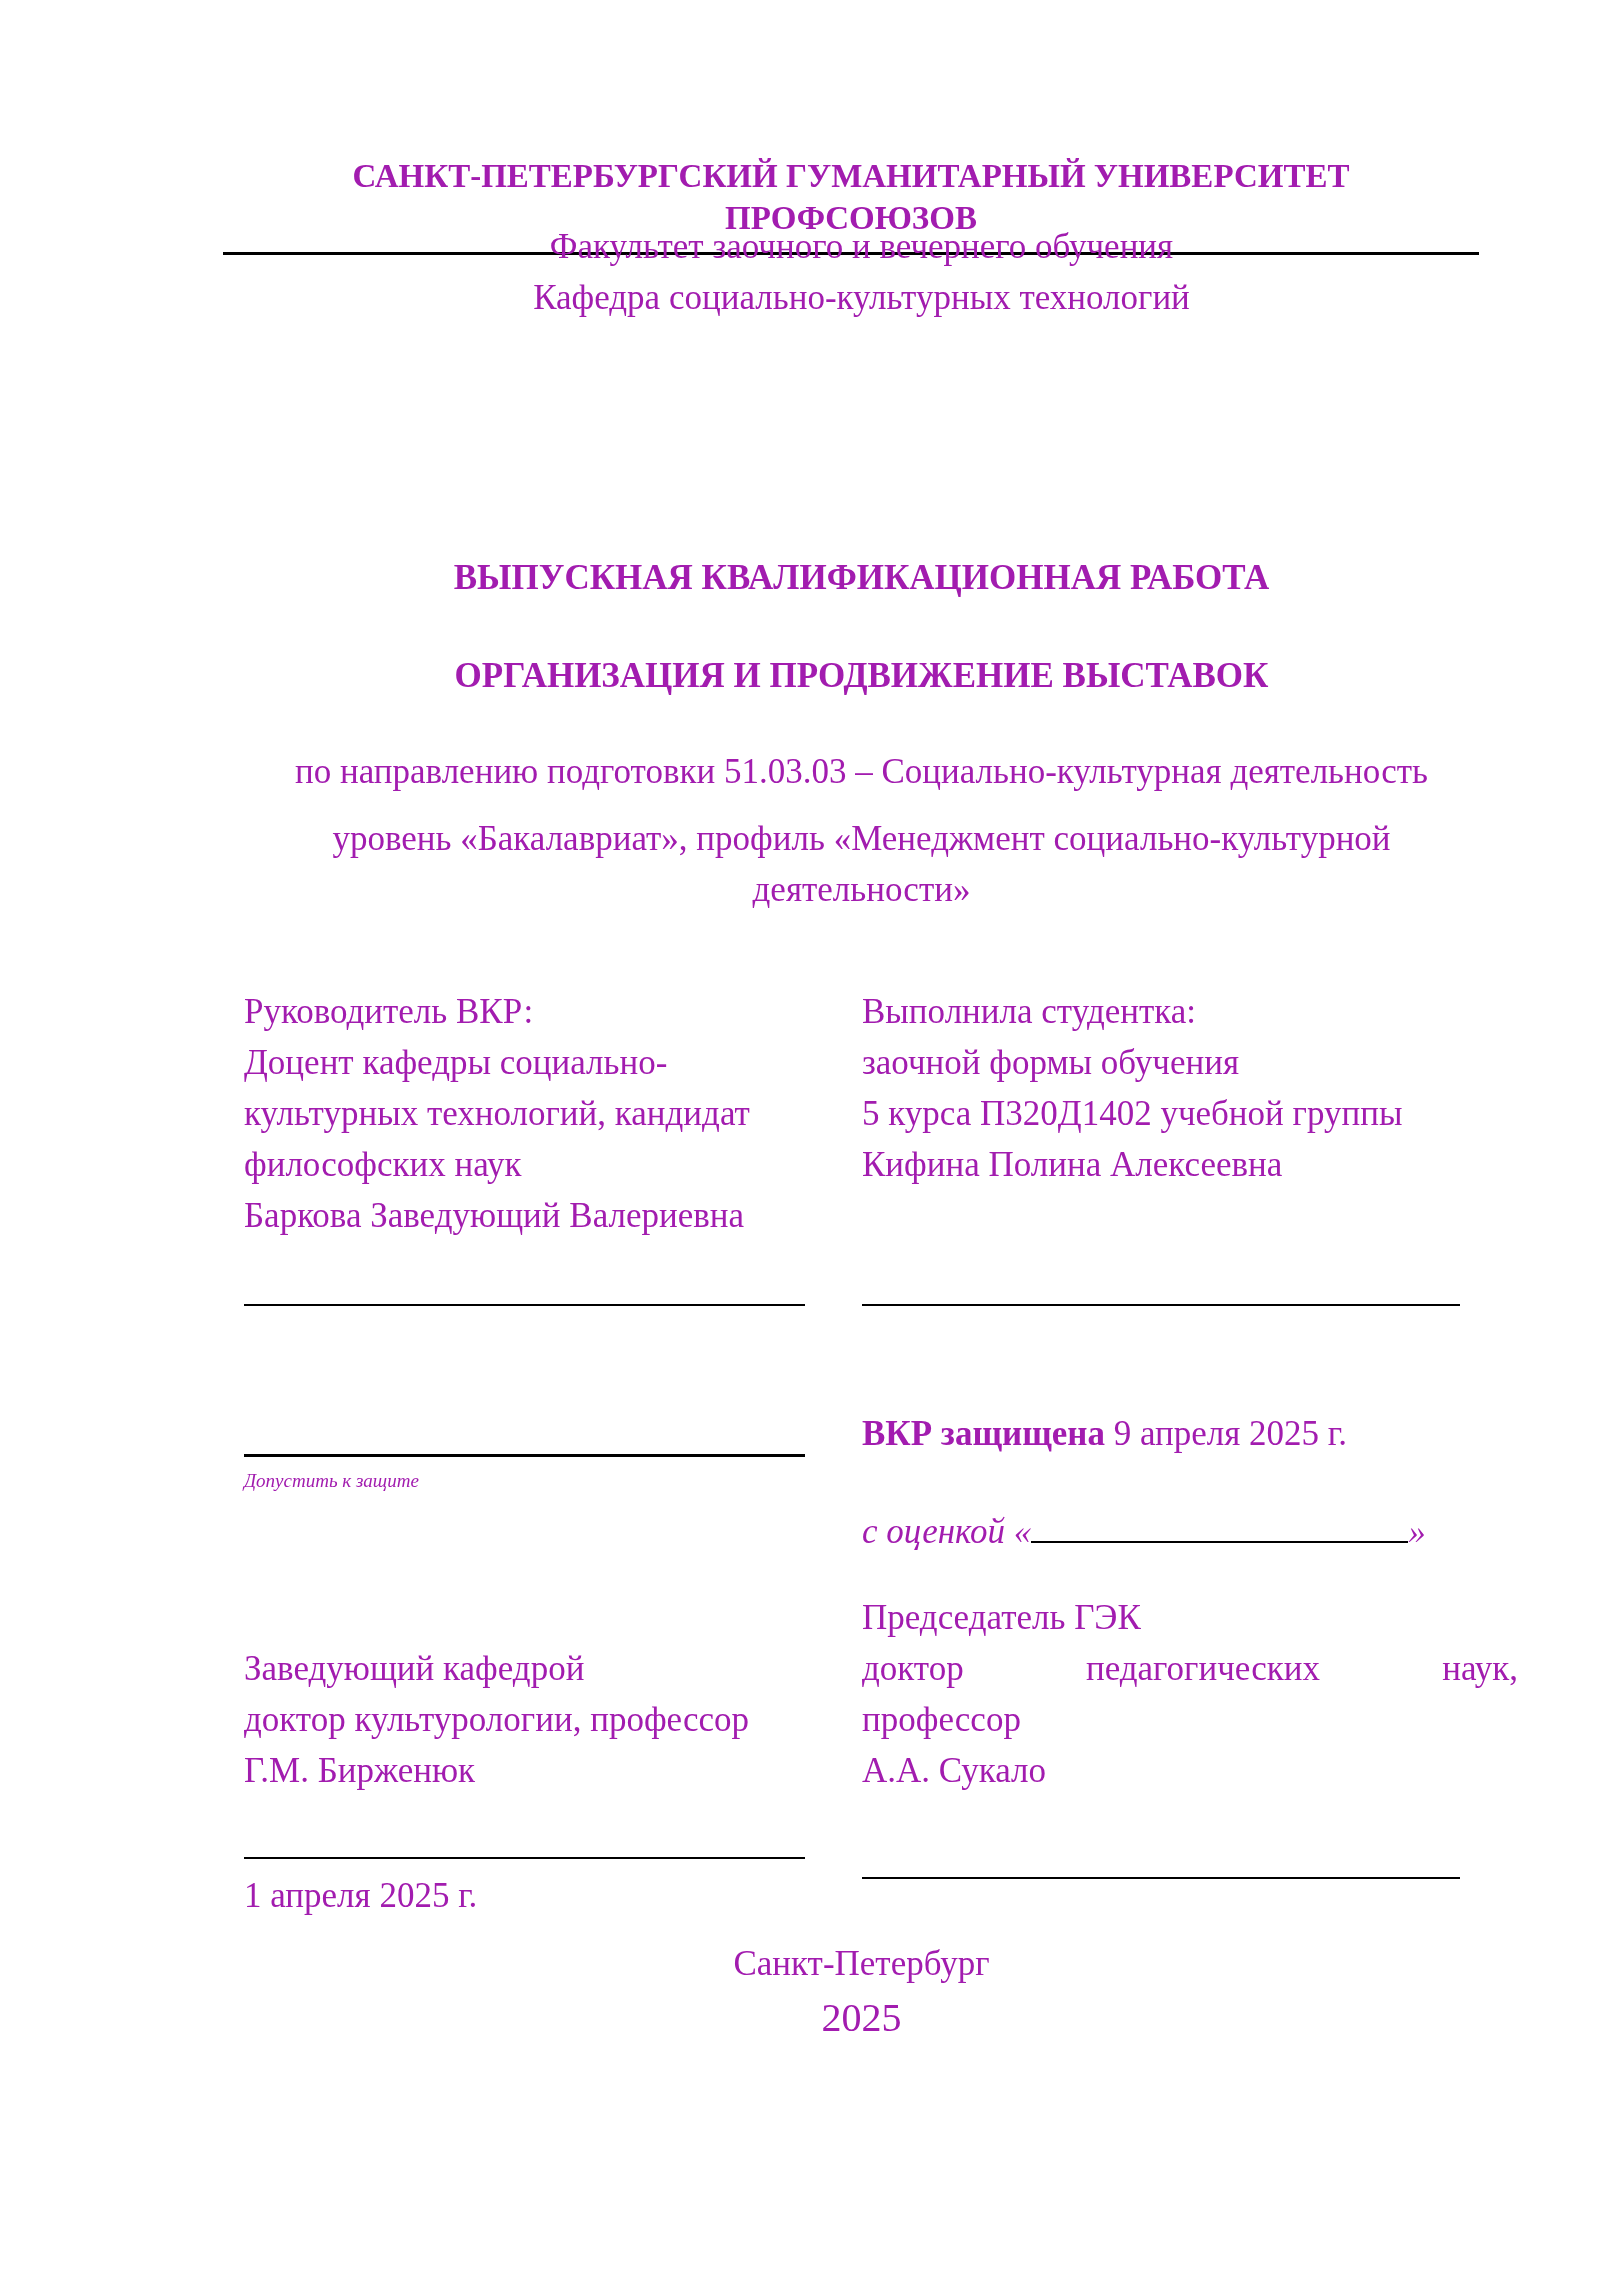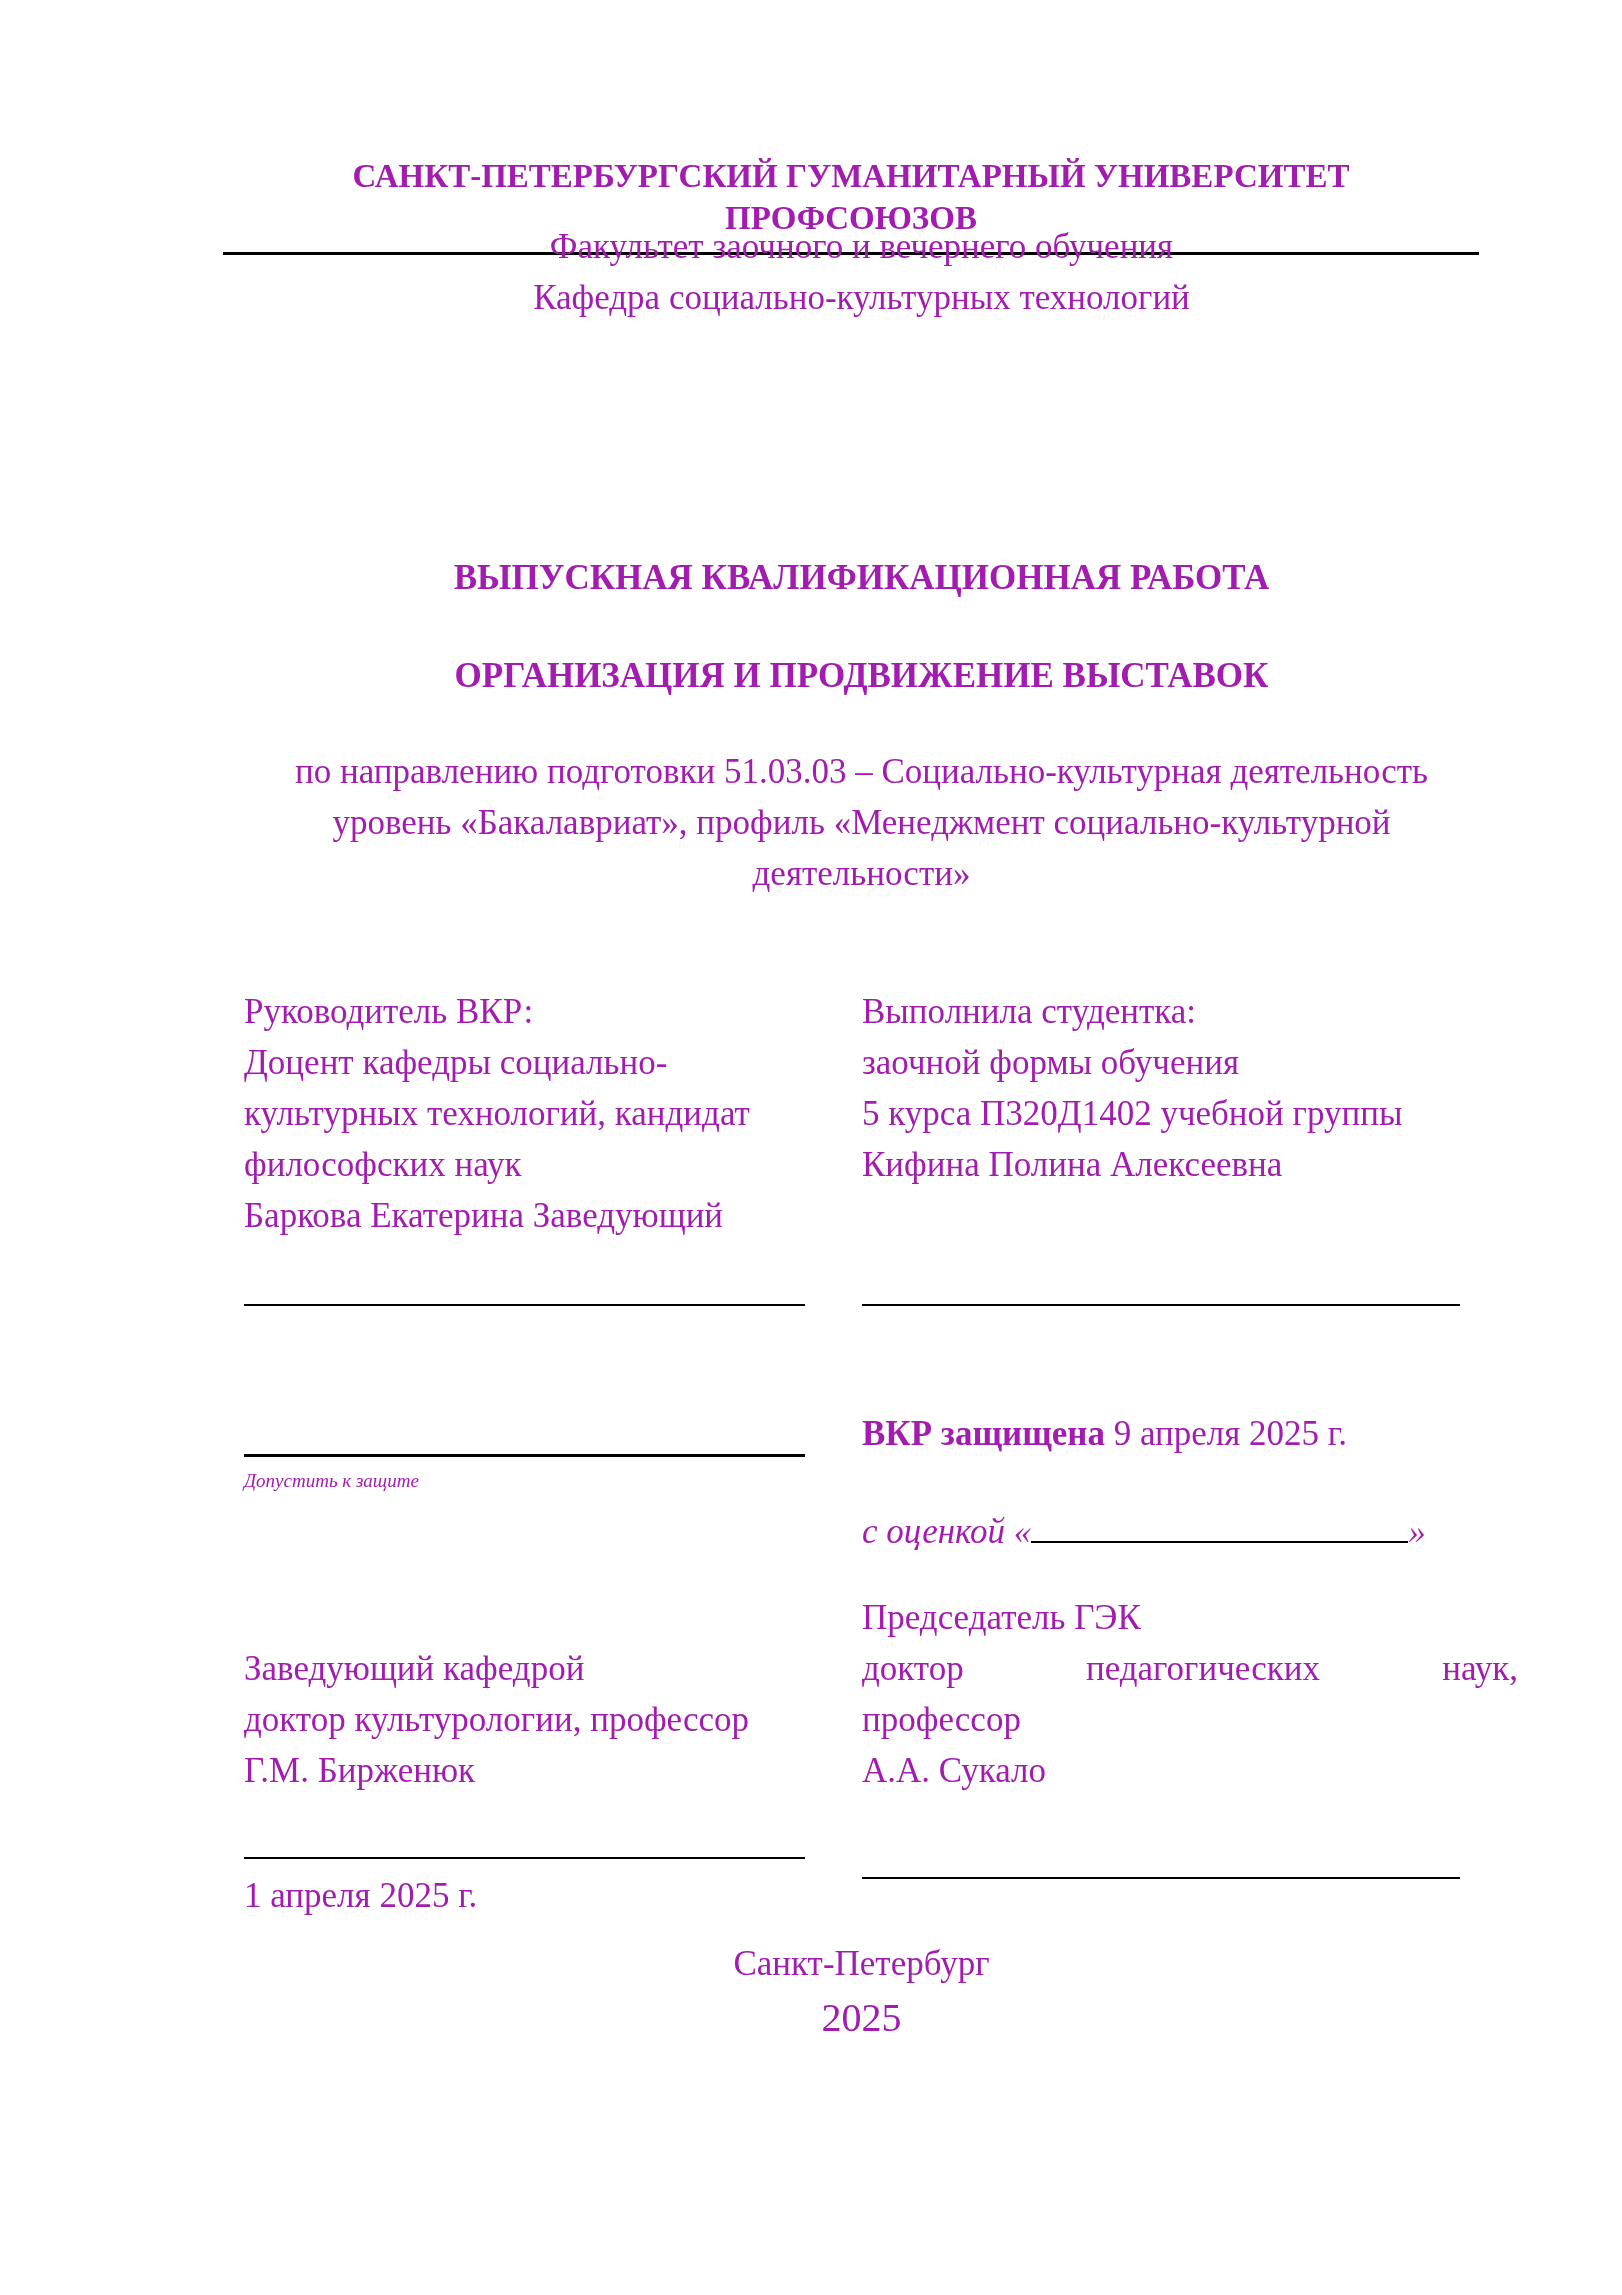--- a/index.html
+++ b/index.html
@@ -26,21 +26,21 @@
     line-height: 42px;
     padding-bottom: 12.6px;
     border-bottom: 3.9px solid #000;
   }
   .subhead { left: 244px; top: 221px; width: 1235px; text-align: center; }
 
   .work-type { left: 244px; top: 552px; width: 1235px; }
   .topic     { left: 244px; top: 650px; width: 1235px; }
 
   .program { left: 244px; top: 746px; width: 1235px; }
-  .profile { max-width: 1146px; margin: 0 auto; }
+  .profile { max-width: 1146px; margin: 16px auto; }
 
   .supervisor { left: 244px;  top: 986px; width: 550px; }
   .student    { left: 862px; top: 986px; width: 683px; }
 
   .line { border-bottom: 2.4px solid #000; }
   .sig-l1 { left: 244px;  top: 1278px; width: 561px; height: 28px; }
   .sig-r1 { left: 862px; top: 1278px; width: 598px; height: 28px; }
 
   .defense { left: 862px; top: 1408px; width: 722px; }
 
@@ -92,21 +92,21 @@
   <div class="abs topic bold center">ОРГАНИЗАЦИЯ И ПРОДВИЖЕНИЕ ВЫСТАВОК</div>
 
   <div class="abs program center">
     <div>по направлению подготовки 51.03.03 – Социально-культурная деятельность</div>
     <div class="profile">уровень «Бакалавриат», профиль «Менеджмент социально-культурной деятельности»</div>
   </div>
 
   <div class="abs supervisor">
     <div>Руководитель ВКР:</div>
     <div>Доцент кафедры социально-культурных технологий, кандидат философских наук</div>
-    <div>Баркова Екатерина Заведующий</div>
+    <div>Баркова Заведующий Валериевна</div>
   </div>
 
   <div class="abs student">
     <div>Выполнила студентка:</div>
     <div>заочной формы обучения</div>
     <div>5 курса П320Д1402 учебной группы</div>
     <div>Кифина Полина Алексеевна</div>
   </div>
 
   <div class="abs line sig-l1"></div>

